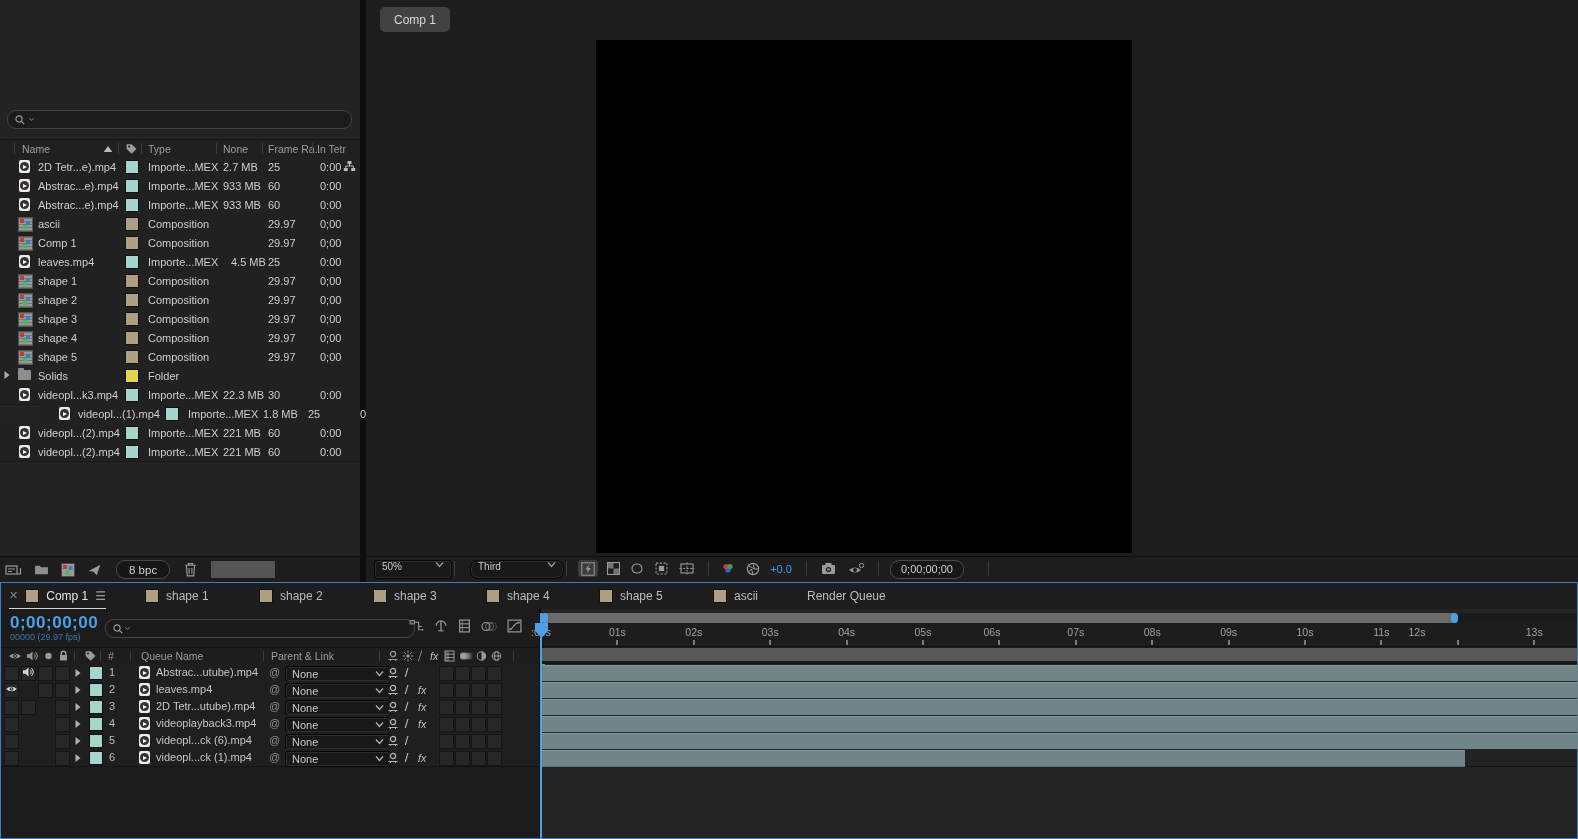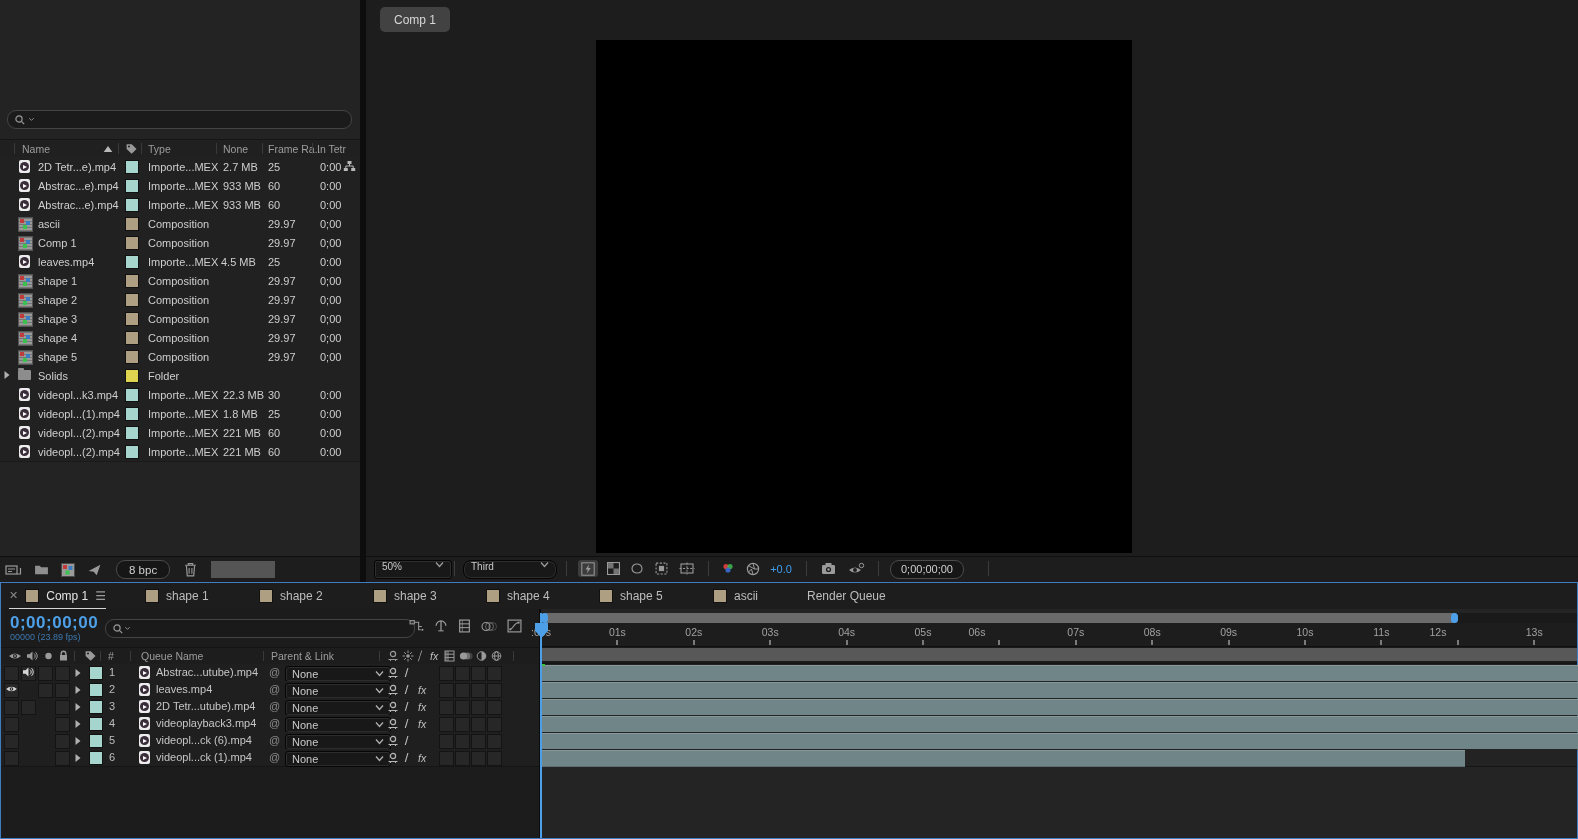--- a/index.html
+++ b/index.html
@@ -212,21 +212,21 @@
           <span class="cell" style="left: 320px;">0;00</span>
         </div>
         <div class="pp-row" style="top: 95px;">
           <span class="fileicon" style="left: 19px;">
             <span class="fdot"></span>
             <span class="ftri"></span>
           </span>
           <span class="cell" style="left: 38px;">leaves.mp4</span>
           <span class="swatch" style="left: 125px; background: rgb(165, 213, 205);"></span>
           <span class="cell" style="left: 148px;">Importe...MEX</span>
-          <span class="cell" style="left: 221px;">4.5 MB</span>
+          <span class="cell" style="left: 231px;">4.5 MB</span>
           <span class="cell" style="left: 268px;">25</span>
           <span class="cell" style="left: 320px;">0:00</span>
         </div>
         <div class="pp-row" style="top: 114px;">
           <span class="compicon" style="left: 18px;">
             <i style="left:1px;top:1px;background:#c23b3b;"></i>
             <i style="left:7px;top:3px;background:#3b7dc2;"></i>
             <i style="left:4px;top:7px;background:#3bc24e;"></i>
           </span>
           <span class="cell" style="left: 38px;">shape 1</span>
@@ -299,21 +299,21 @@
             <span class="fdot"></span>
             <span class="ftri"></span>
           </span>
           <span class="cell" style="left: 38px;">videopl...k3.mp4</span>
           <span class="swatch" style="left: 125px; background: rgb(165, 213, 205);"></span>
           <span class="cell" style="left: 148px;">Importe...MEX</span>
           <span class="cell" style="left: 223px;">22.3 MB</span>
           <span class="cell" style="left: 268px;">30</span>
           <span class="cell" style="left: 320px;">0:00</span>
         </div>
-        <div class="pp-row" style="top: 247px;">
+        <div class="pp-row" style="top: 247px; margin-left: 40px;">
           <span class="fileicon" style="left: 19px;">
             <span class="fdot"></span>
             <span class="ftri"></span>
           </span>
           <span class="cell" style="left: 38px;">videopl...(1).mp4</span>
           <span class="swatch" style="left: 125px; background: rgb(165, 213, 205);"></span>
           <span class="cell" style="left: 148px;">Importe...MEX</span>
           <span class="cell" style="left: 223px;">1.8 MB</span>
           <span class="cell" style="left: 268px;">25</span>
           <span class="cell" style="left: 320px;">0:00</span>
@@ -389,21 +389,21 @@
     <div class="vp-toolbar">
       <div class="dd" style="left:8px;width:62px;">
         <span>50%</span>
         <span class="ic">
             <svg width="9" height="7" viewBox="0 0 9 7">
               <path d="M1 1.5 L4.5 5.5 L8 1.5" fill="none" stroke="currentColor" stroke-width="1.3"></path>
             </svg>
           </span>
       </div>
       <div class="tdiv" style="left:88px;"></div>
-      <div class="dd" style="left:97px;width:78px;border-radius:8px;">
+      <div class="dd" style="left:104px;width:78px;border-radius:8px;">
         <span>Third</span>
         <span class="ic">
             <svg width="9" height="7" viewBox="0 0 9 7">
               <path d="M1 1.5 L4.5 5.5 L8 1.5" fill="none" stroke="currentColor" stroke-width="1.3"></path>
             </svg>
           </span>
       </div>
       <div class="tdiv" style="left:200px;"></div>
       <div class="tbtn active" style="left:212px;width:20px;">
         <span class="ic">
@@ -522,21 +522,21 @@
         <div class="tl-tab" style="left: 712px;">
           <span class="tsw"></span>
           <span>ascii</span>
         </div>
         <div class="tl-tab" style="left: 806px;">
           <span>Render Queue</span>
         </div>
       </div>
     <div class="tl-left">
       <div class="tl-timecode">0;00;00;00</div>
-      <div class="tl-frames">00000 (23.89 fps)</div>
+      <div class="tl-frames">00000 (29.97 fps)</div>
       <div class="tl-search">
         <span class="ic">
           <svg width="12" height="12" viewBox="0 0 12 12">
               <circle cx="5" cy="5" r="3.1" fill="none" stroke="currentColor" stroke-width="1.2"></circle>
               <line x1="7.4" y1="7.4" x2="10.2" y2="10.2" stroke="currentColor" stroke-width="1.2"></line>
             </svg>
           </span>
         <span class="ic">
           <svg width="7" height="7" viewBox="0 0 8 8">
               <path d="M1.5 2.5 L4 5 L6.5 2.5" fill="none" stroke="currentColor"></path>
@@ -918,33 +918,33 @@
           <span class="rlab" style="left: 76.4px;">01s</span>
           <span class="rtick" style="left: 76.4px;"></span>
           <span class="rlab" style="left: 152.8px;">02s</span>
           <span class="rtick" style="left: 152.8px;"></span>
           <span class="rlab" style="left: 229.2px;">03s</span>
           <span class="rtick" style="left: 229.2px;"></span>
           <span class="rlab" style="left: 305.6px;">04s</span>
           <span class="rtick" style="left: 305.6px;"></span>
           <span class="rlab" style="left: 382px;">05s</span>
           <span class="rtick" style="left: 382px;"></span>
-          <span class="rlab" style="left: 436px;">06s</span>
+          <span class="rlab" style="left: 451px;">06s</span>
           <span class="rtick" style="left: 458.4px;"></span>
           <span class="rlab" style="left: 534.8px;">07s</span>
           <span class="rtick" style="left: 534.8px;"></span>
           <span class="rlab" style="left: 611.2px;">08s</span>
           <span class="rtick" style="left: 611.2px;"></span>
           <span class="rlab" style="left: 687.6px;">09s</span>
           <span class="rtick" style="left: 687.6px;"></span>
           <span class="rlab" style="left: 764px;">10s</span>
           <span class="rtick" style="left: 764px;"></span>
           <span class="rlab" style="left: 840.4px;">11s</span>
           <span class="rtick" style="left: 840.4px;"></span>
-          <span class="rlab" style="left: 897px;">12s</span>
+          <span class="rlab" style="left: 876px;">12s</span>
           <span class="rtick" style="left: 916.8px;"></span>
           <span class="rlab" style="left: 993.2px;">13s</span>
           <span class="rtick" style="left: 993.2px;"></span>
         </div>
       <div class="workarea">
           <div class="wabar" id="wabar" style="width: 100%;"></div>
         </div>
       <div id="tl-bars">
           <div class="lbar-row" style="top: 0px;">
             <div class="lbar" style="width: 1039.04px;"></div>

